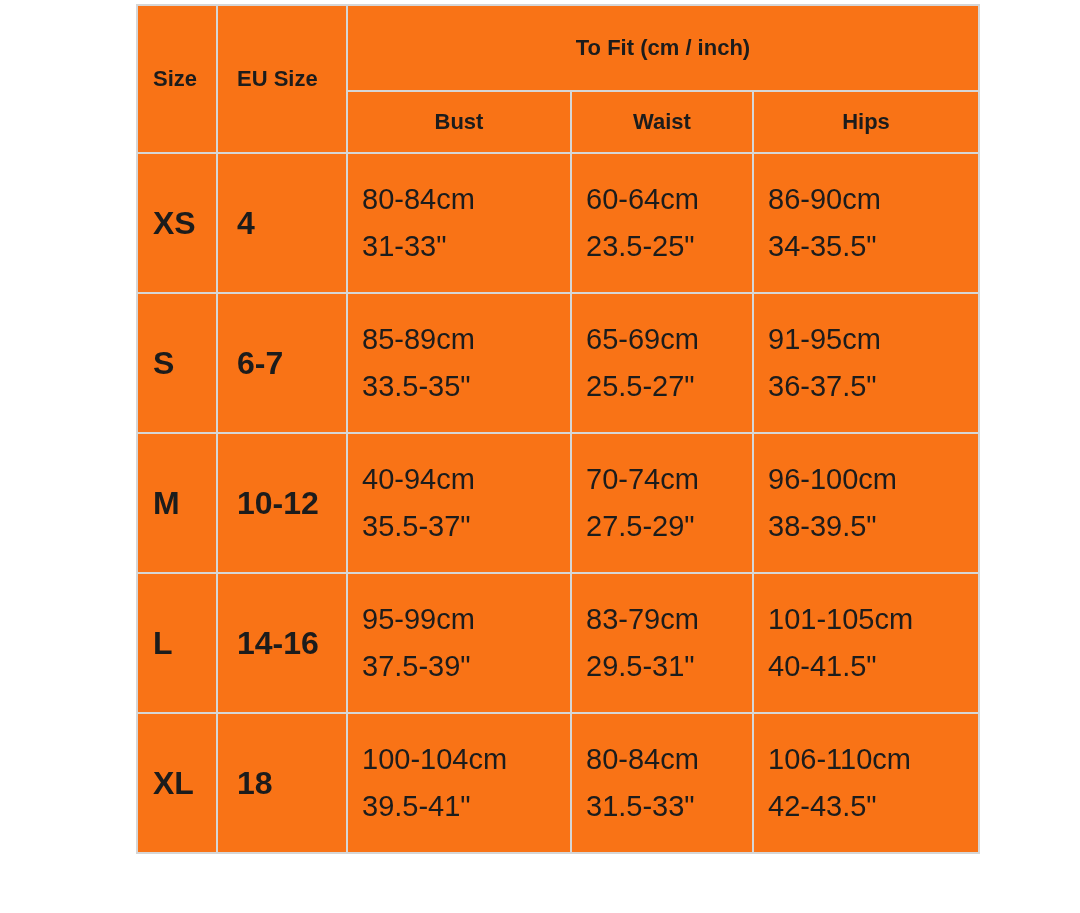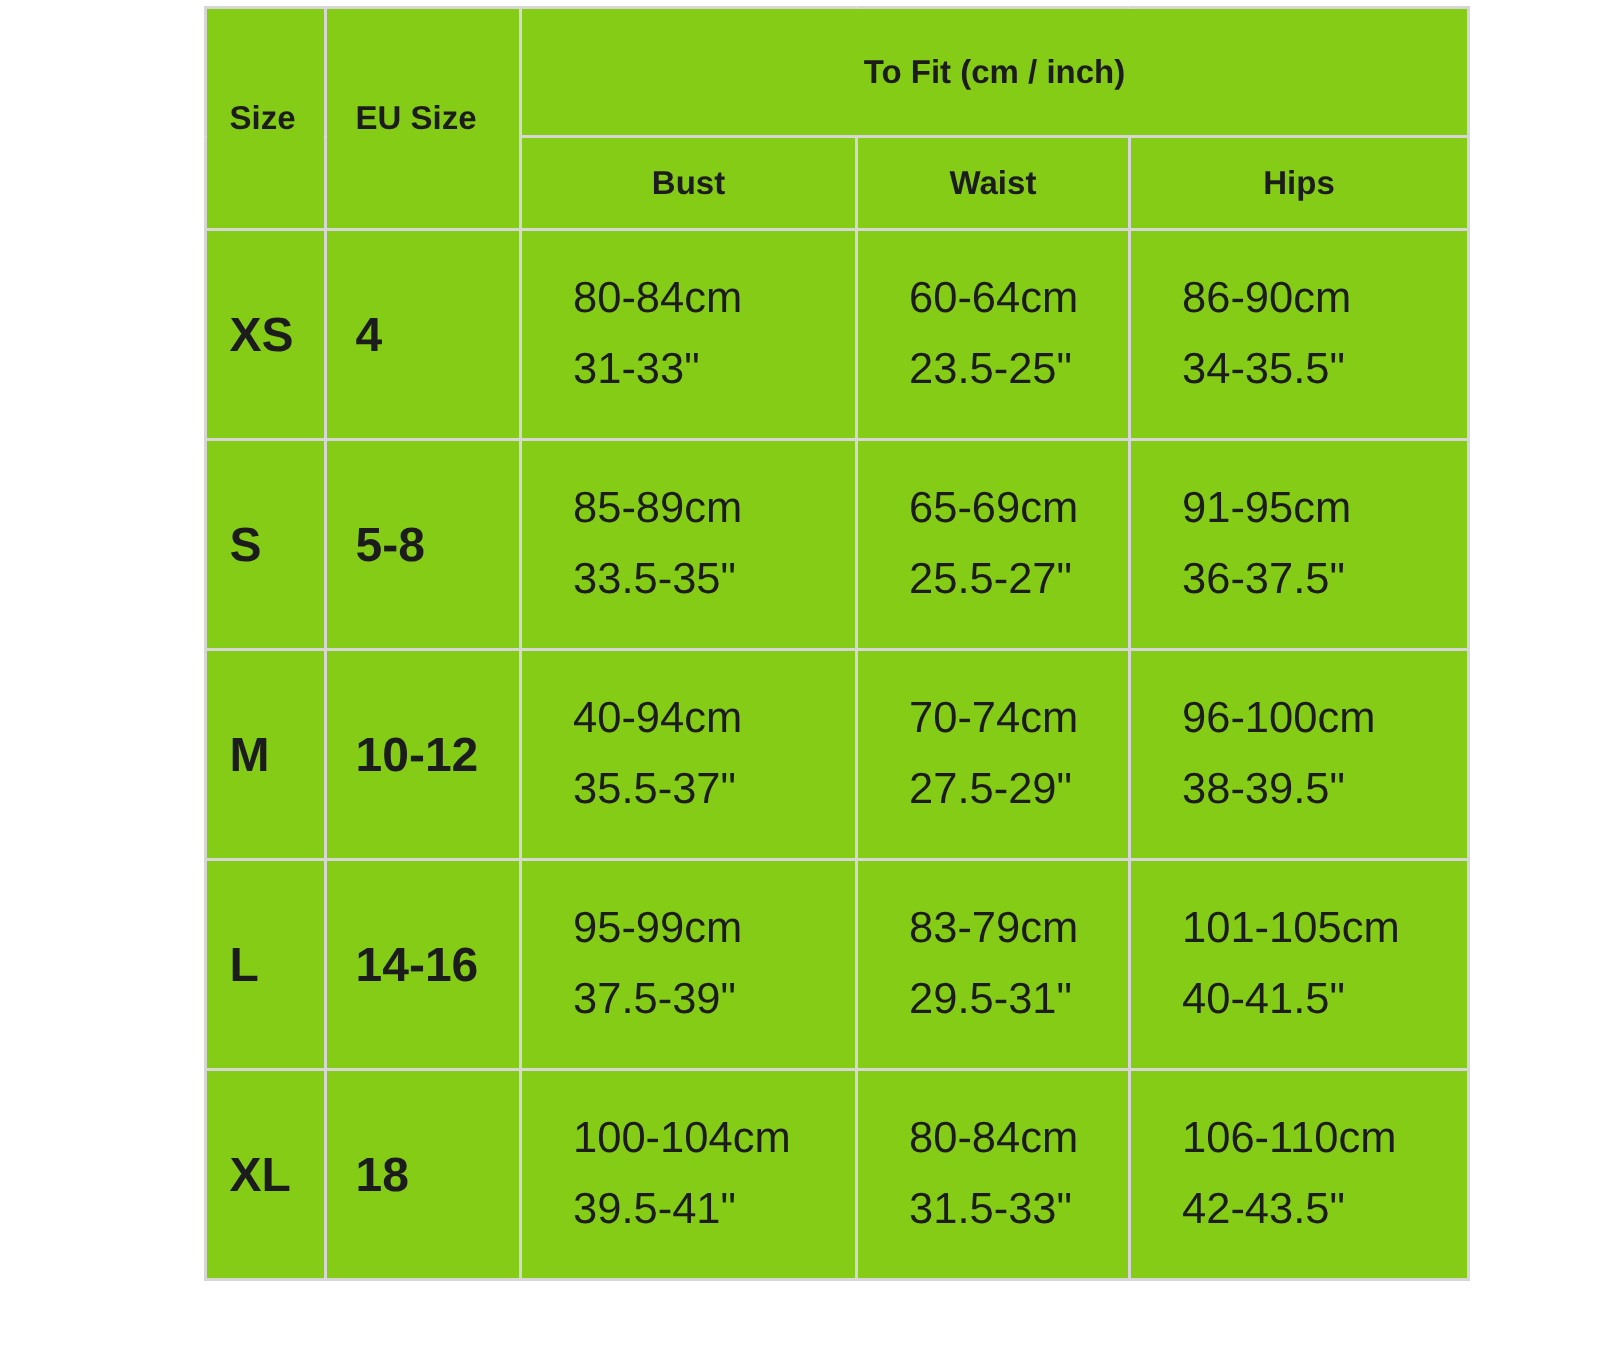--- a/index.html
+++ b/index.html
@@ -24,21 +24,21 @@
     left: 136px;
     top: 4px;
     border-collapse: collapse;
     table-layout: fixed;
     background: #ffffff;
   }
   .size-chart th,
   .size-chart td {
     border: 2px solid #d6d6d6;
     vertical-align: middle;
-    background: #84cc16;
+    background: #f97316;
     overflow: hidden;
   }
   
   col.c-size  { width: 80px; }
   col.c-eu    { width: 130px; }
   col.c-bust  { width: 224px; }
   col.c-waist { width: 182px; }
   col.c-hips  { width: 226px; }
 
   
@@ -73,21 +73,21 @@
   td.cell-eu {
     font-size: 32px;
     font-weight: 700;
     text-align: left;
     padding-left: 19px;
   }
   td.cell-measure {
     font-size: 29px;
     font-weight: 400;
     text-align: left;
-    padding-left: 34px;
+    padding-left: 14px;
   }
   td.cell-measure .m-line {
     line-height: 47px;
     white-space: nowrap;
   }
 </style>
 </head>
 <body>
 
 <div class="page">
@@ -123,21 +123,21 @@
           <div class="m-line">60-64cm</div>
           <div class="m-line">23.5-25"</div>
         </td>
         <td class="cell-measure">
           <div class="m-line">86-90cm</div>
           <div class="m-line">34-35.5"</div>
         </td>
       </tr>
       <tr class="data-row">
         <td class="cell-size">S</td>
-        <td class="cell-eu">5-8</td>
+        <td class="cell-eu">6-7</td>
         <td class="cell-measure">
           <div class="m-line">85-89cm</div>
           <div class="m-line">33.5-35"</div>
         </td>
         <td class="cell-measure">
           <div class="m-line">65-69cm</div>
           <div class="m-line">25.5-27"</div>
         </td>
         <td class="cell-measure">
           <div class="m-line">91-95cm</div>

